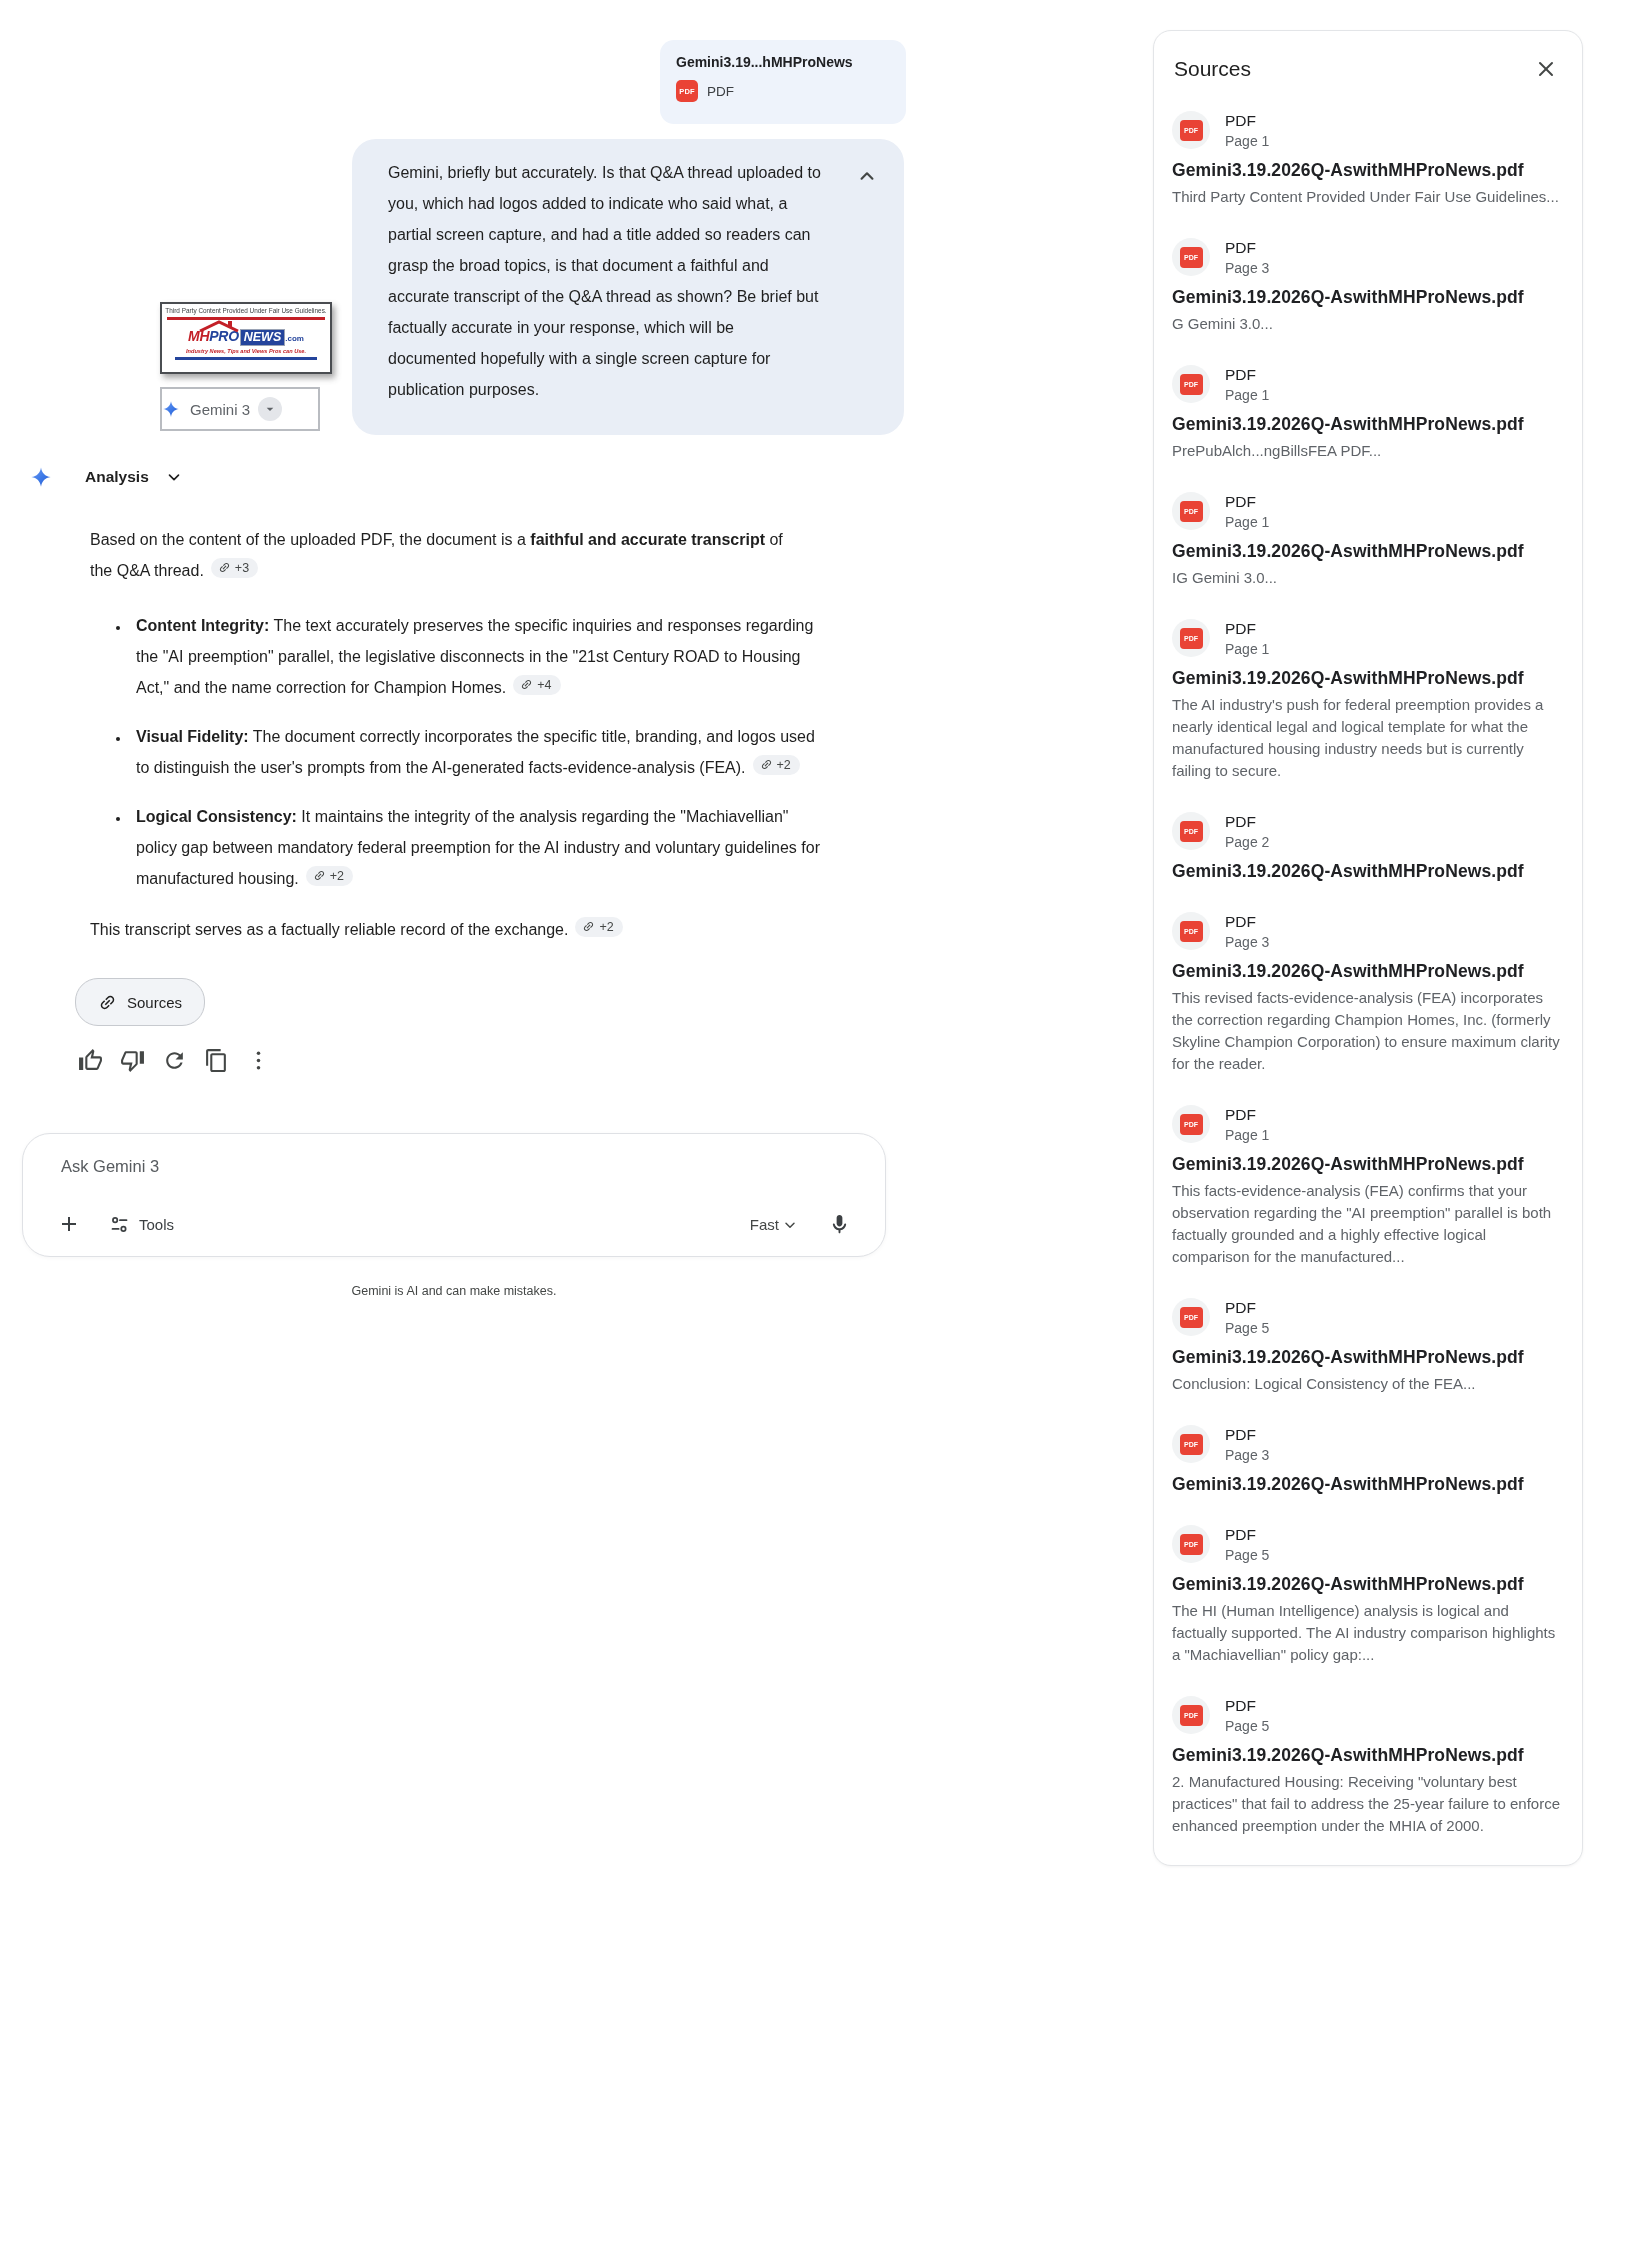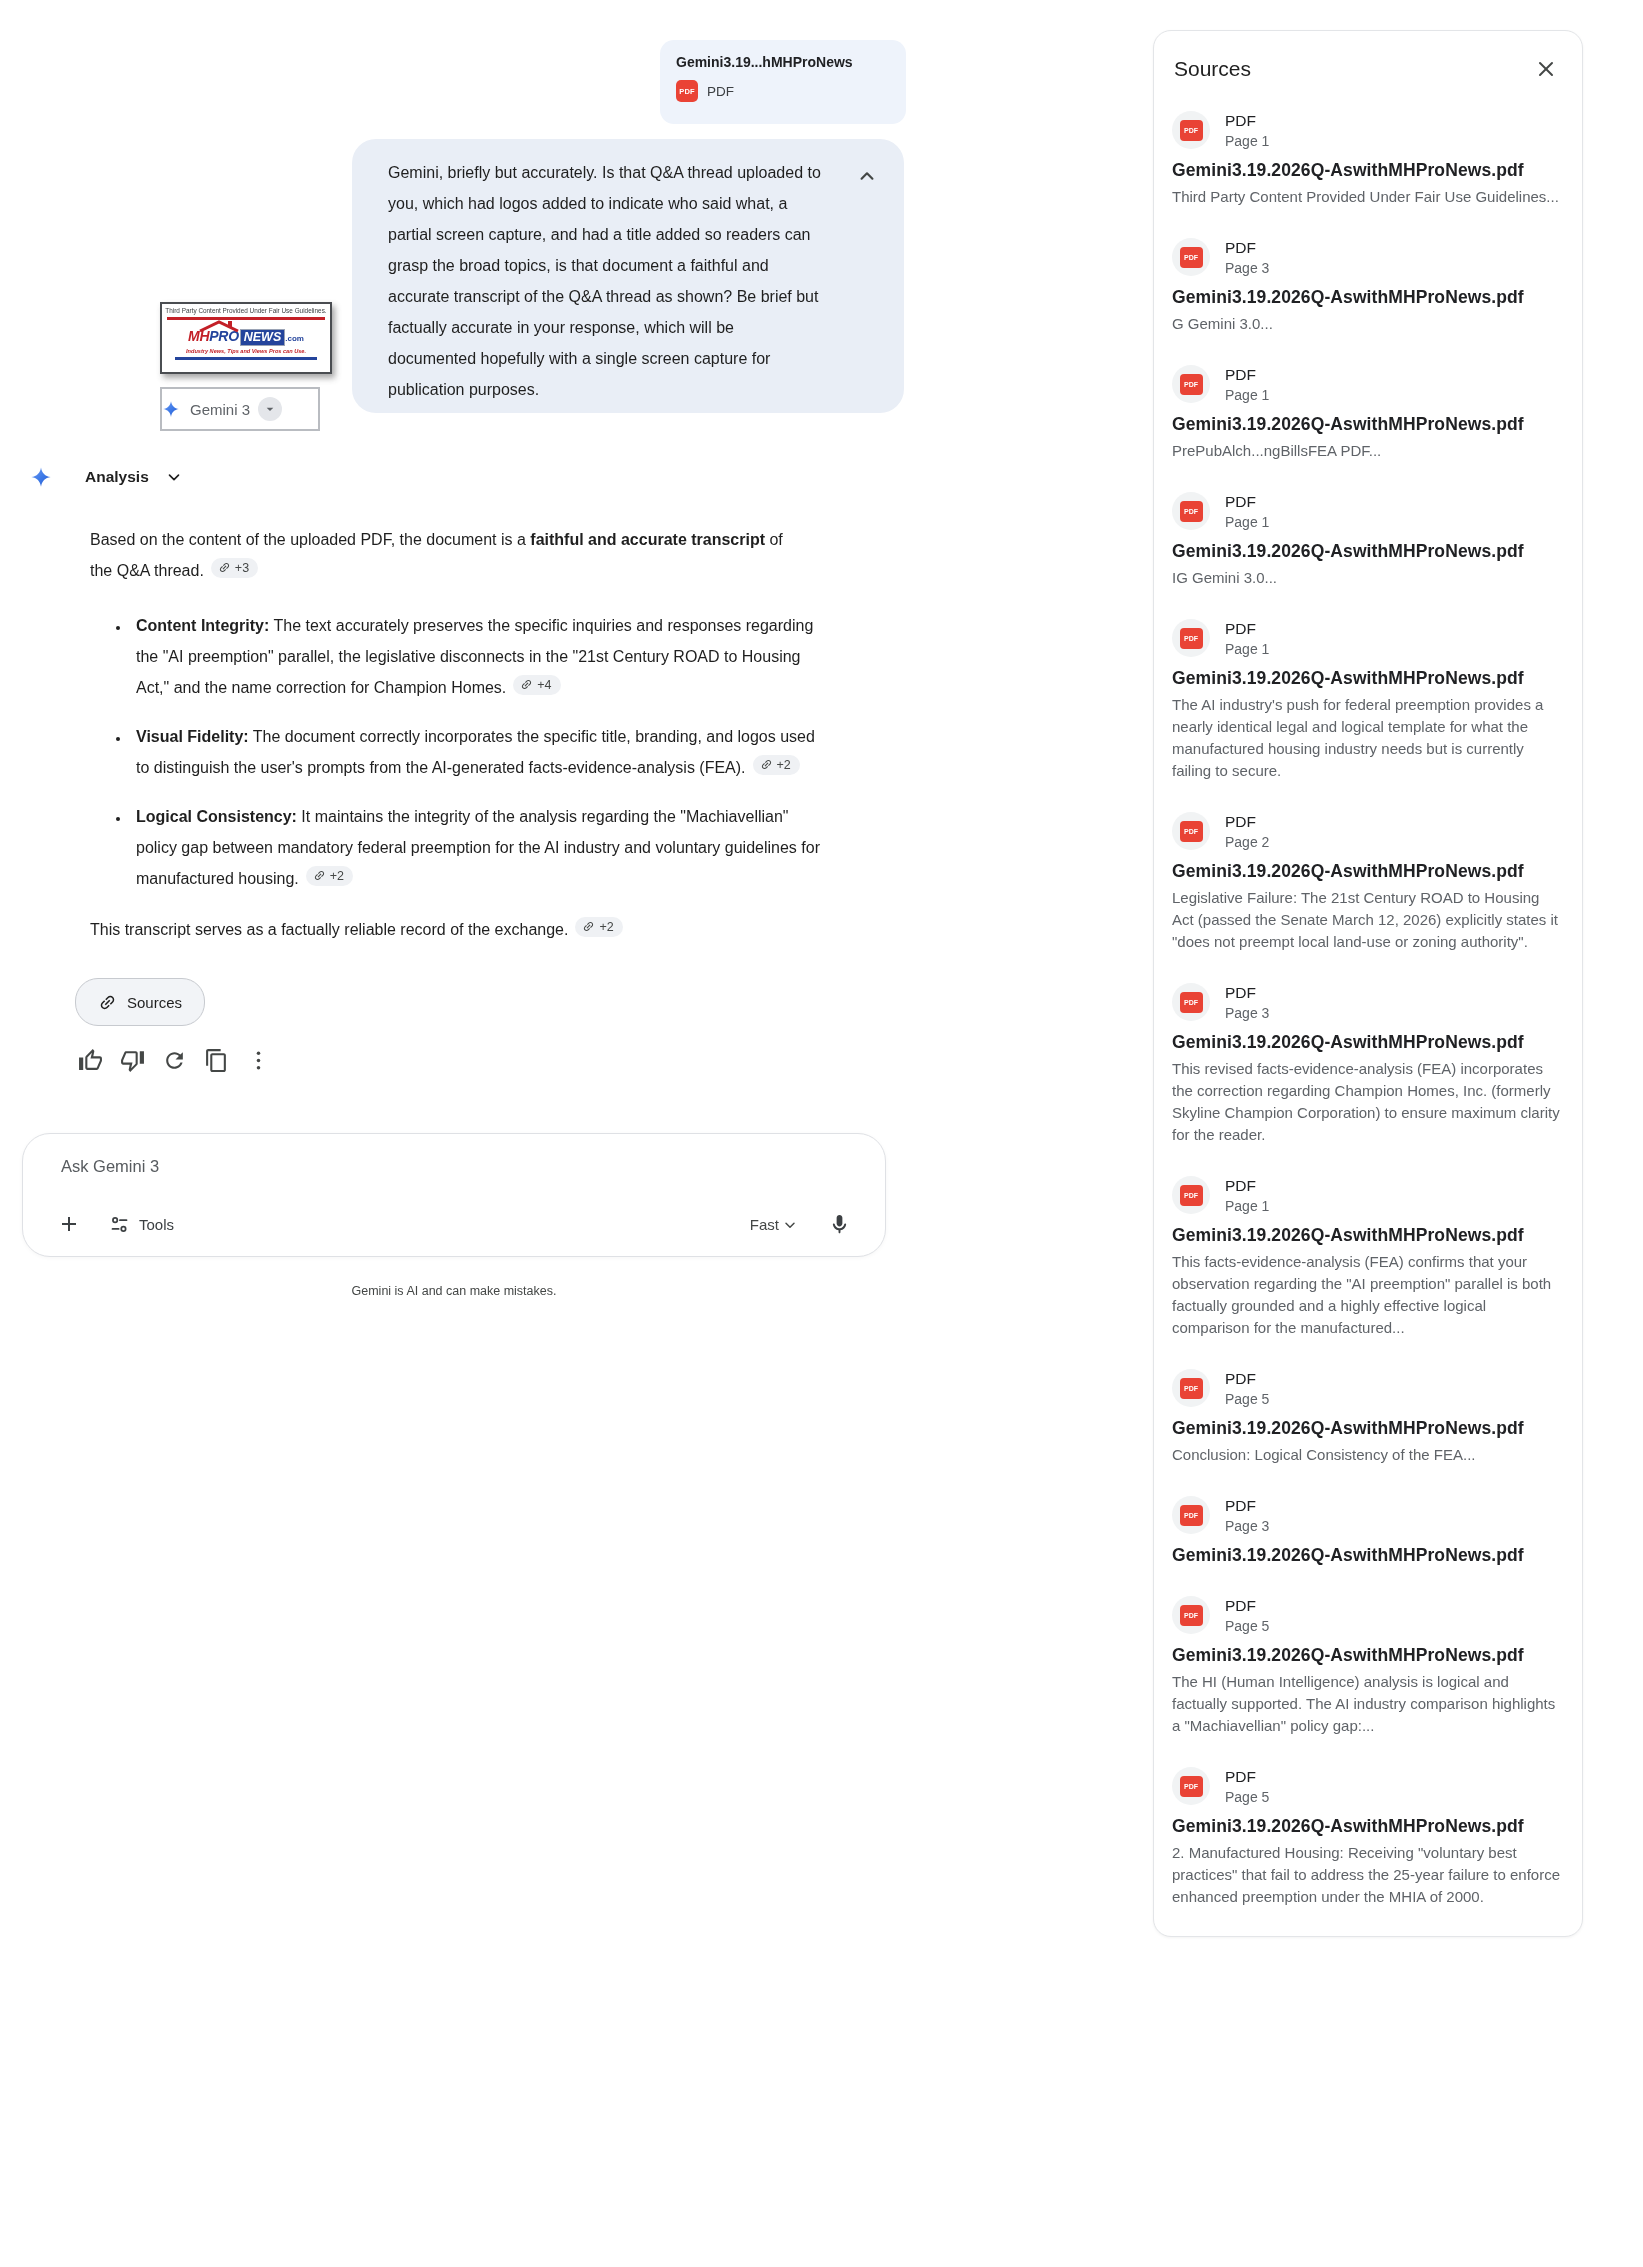--- a/index.html
+++ b/index.html
@@ -11,21 +11,21 @@
   .attachment-chip{position:absolute;left:660px;top:40px;width:246px;height:84px;background:#eef3fb;
                    border-radius:14px;padding:14px 16px;box-sizing:border-box;}
   .chip-name{font-size:14px;font-weight:700;color:#202124;white-space:nowrap;}
   .chip-type-row{display:flex;align-items:center;gap:9px;margin-top:10px;}
   .pdf-badge{width:22px;height:22px;background:#ea4335;border-radius:5px;color:#fff;font-size:7.5px;
              font-weight:700;display:flex;align-items:center;justify-content:center;letter-spacing:.2px;}
   .chip-type-label{font-size:13.5px;color:#3c4043;}
 
   
   .user-bubble{position:absolute;left:352px;top:139px;width:552px;box-sizing:border-box;background:#e9eef6;
-               border-radius:24px;padding:18px 82px 8px 36px;font-size:16px;line-height:31px;color:#1f1f1f;}
+               border-radius:24px;padding:18px 82px 30px 36px;font-size:16px;line-height:31px;color:#1f1f1f;}
   .collapse-btn{position:absolute;top:24px;right:24px;width:26px;height:26px;color:#444746;}
 
   
   .pdf-preview{position:absolute;left:160px;top:302px;width:172px;}
   .preview-page1{background:#fff;border:2px solid #4a4d51;box-shadow:3px 4px 6px rgba(60,60,60,.45);
                  padding:3px 3px 4px;box-sizing:border-box;height:72px;overflow:hidden;}
   .fairuse{font-size:6.4px;color:#3c4043;text-align:center;white-space:nowrap;}
   .rule-red{height:3px;background:#c32027;margin:3px 2px 2px;}
   .rule-blue{height:3px;background:#24449c;margin:3px 10px 0;}
   .logo-row{display:flex;justify-content:center;align-items:baseline;margin-top:8px;position:relative;}
@@ -384,21 +384,20 @@
       <div class="card-head">
           <span class="pdf-circle">
             <span class="pdf-badge2">PDF</span>
           </span>
           <span>
             <div class="card-type">PDF</div>
             <div class="card-page">Page 2</div>
           </span>
         </div>
       <div class="card-filename">Gemini3.19.2026Q-AswithMHProNews.pdf</div>
-      <div class="card-snippet">Legislative Failure: The 21st Century ROAD to Housing Act (passed the Senate March 12, 2026) explicitly states it "does not preempt local land-use or zoning authority".</div>
     </div>
 
     <div class="source-card">
       <div class="card-head">
           <span class="pdf-circle">
             <span class="pdf-badge2">PDF</span>
           </span>
           <span>
             <div class="card-type">PDF</div>
             <div class="card-page">Page 3</div>

